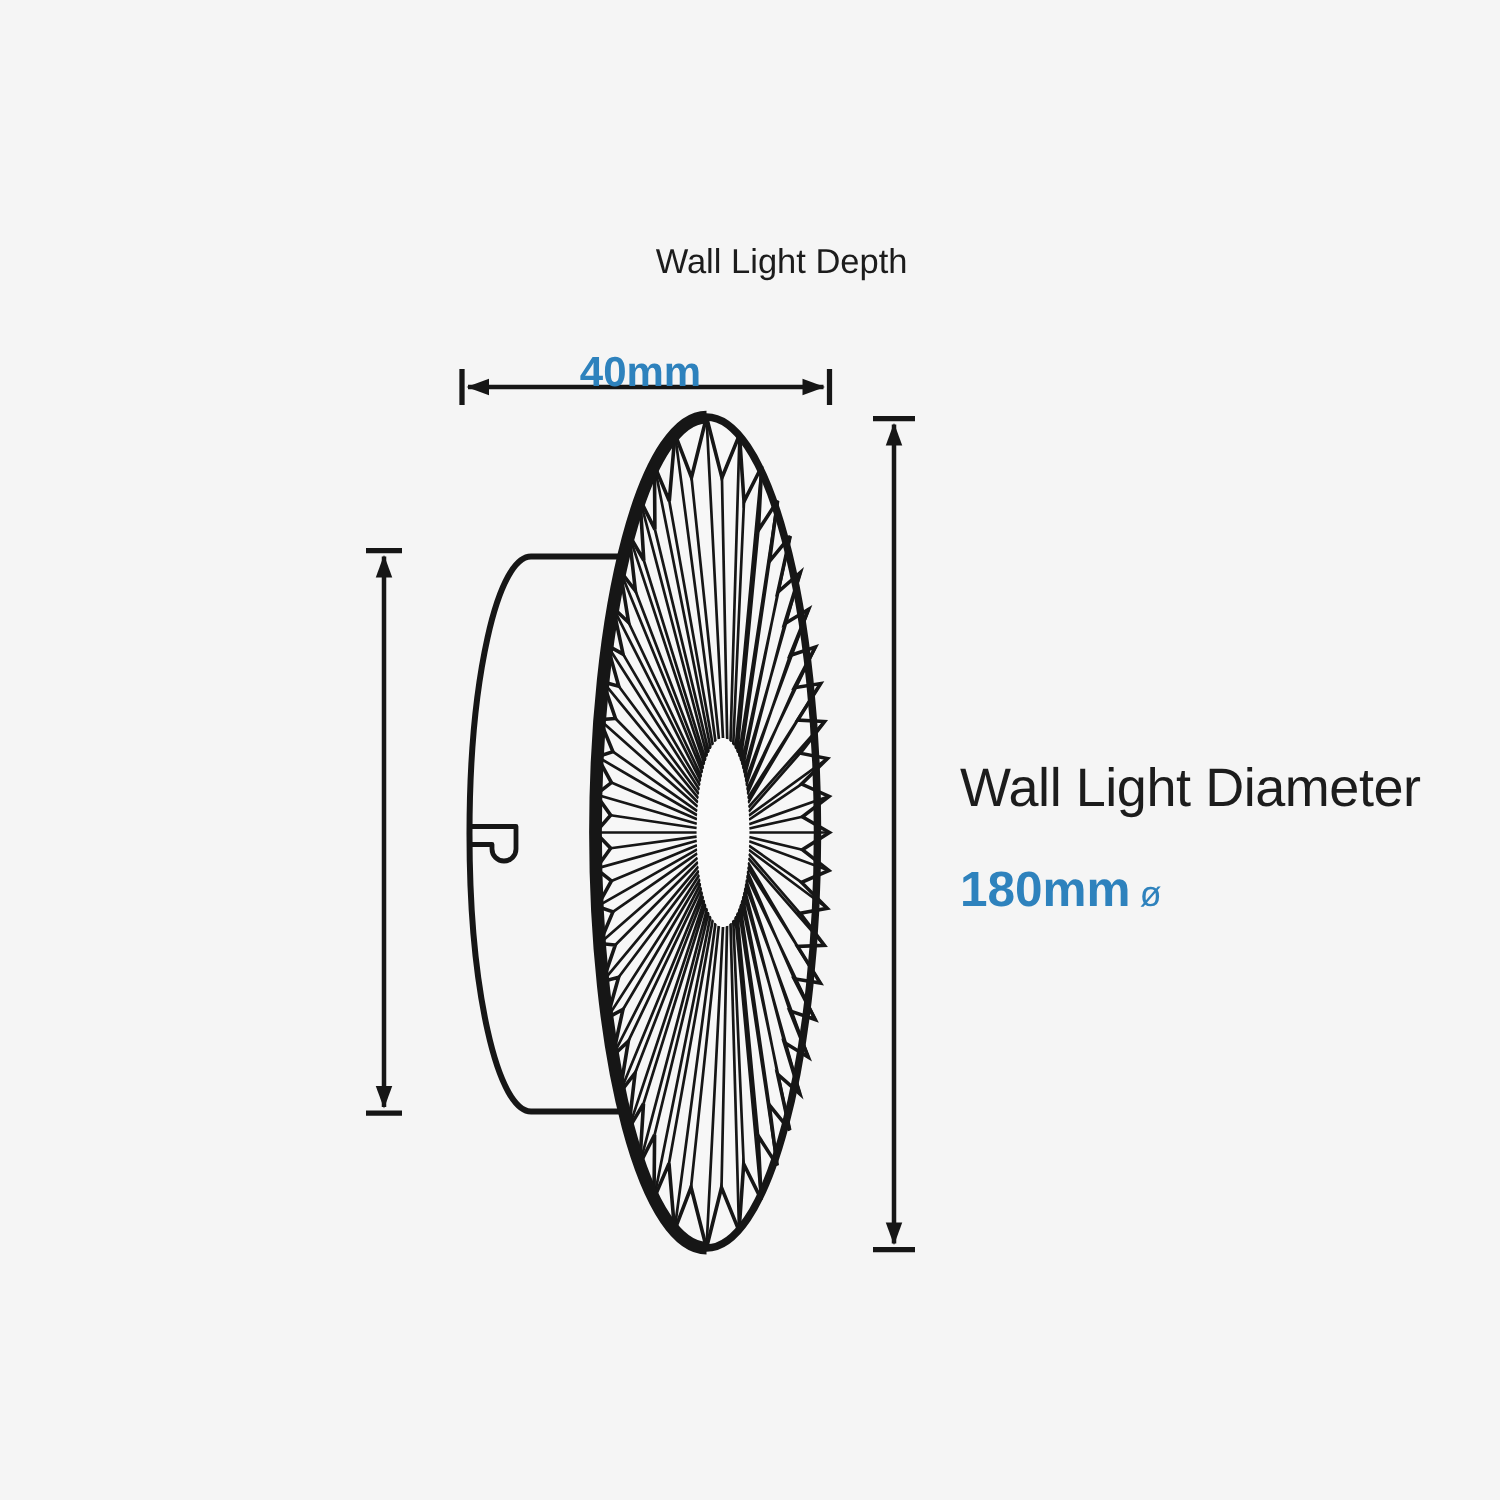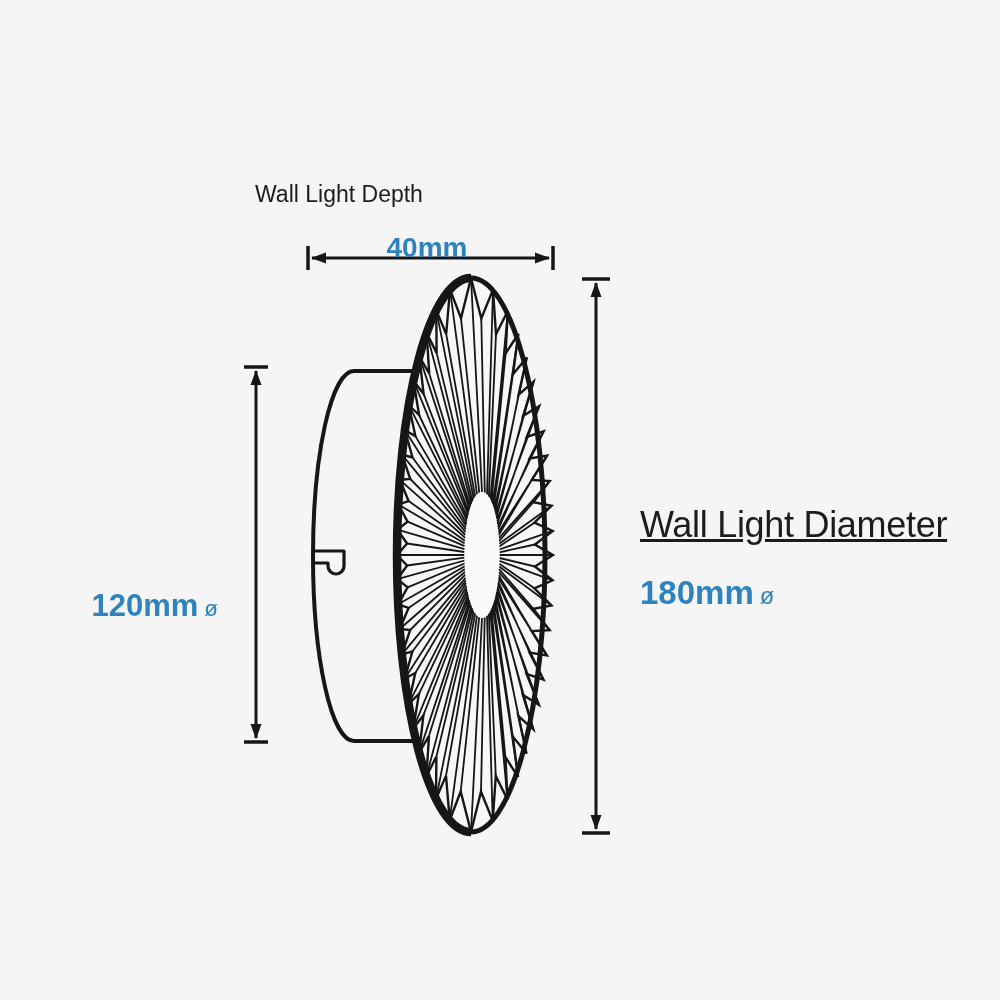--- a/index.html
+++ b/index.html
@@ -10,25 +10,25 @@
     position:relative;
     overflow:hidden;
     color:#1c1c1c;
   }
   .stage{position:absolute;inset:0;}
   svg{position:absolute;left:0;top:0;}
   .lbl{position:absolute;line-height:1.12;}
   .dim-label{color:#1c1c1c;font-weight:400;}
   .dim-value{color:#2e82bd;font-weight:bold;margin-top:36px;}
   .dim-value .suffix{font-weight:400;font-size:0.72em;margin-left:6px;}
-  .depth-label{left:255px;top:162px;width:350px;text-align:left;font-size:23px;margin-top:20px;}
+  .depth-label{left:255px;top:162px;width:350px;text-align:right;font-size:23px;}
   .depth-value{left:255px;top:196px;width:350px;text-align:center;font-size:28px;}
   .base-label{left:10px;top:519px;width:208px;text-align:right;font-size:27px;}
   .base-value{left:10px;top:553px;width:208px;text-align:right;font-size:31px;}
-  .diam-label{left:640px;top:505px;font-size:36px;letter-spacing:-0.3px;white-space:nowrap;text-decoration:underline;}
+  .diam-label{left:640px;top:505px;font-size:36px;letter-spacing:-0.3px;white-space:nowrap;}
   .diam-value{left:640px;top:539px;font-size:33px;white-space:nowrap;}
 </style>
 </head>
 <body>
 
 <div class="stage">
 
   <svg width="1000" height="1000" viewBox="0 0 1000 1000">
 
     <g>
@@ -66,18 +66,17 @@
       <line x1="244" y1="367" x2="268" y2="367" stroke-width="3.5"></line>
       <line x1="244" y1="742" x2="268" y2="742" stroke-width="3.5"></line>
       <polygon points="256,370 250.5,385 261.5,385" stroke="none"></polygon>
       <polygon points="256,739 250.5,724 261.5,724" stroke="none"></polygon>
     </g>
   </svg>
 
   <div class="lbl dim-label depth-label">Wall Light Depth</div>
   <div class="lbl dim-value depth-value"><span>40mm</span><span class="suffix"></span></div>
 
-  <div class="lbl dim-value base-value"><span>120mm</span><span class="suffix">ø</span></div>
 
   <div class="lbl dim-label diam-label">Wall Light Diameter</div>
   <div class="lbl dim-value diam-value"><span>180mm</span><span class="suffix">ø</span></div>
 
 </div>
 
 </body></html>

